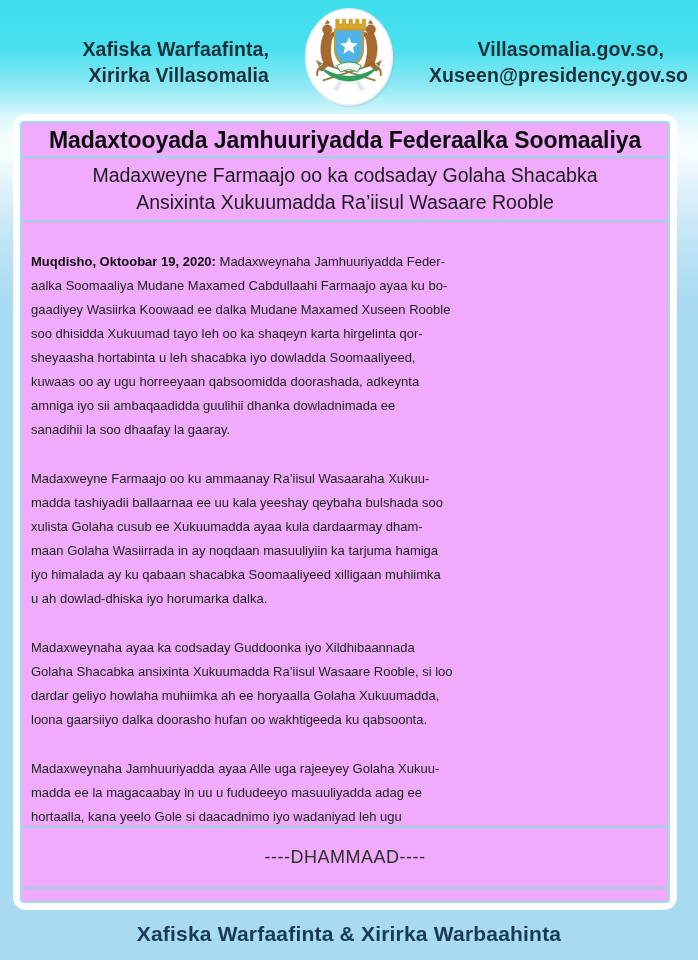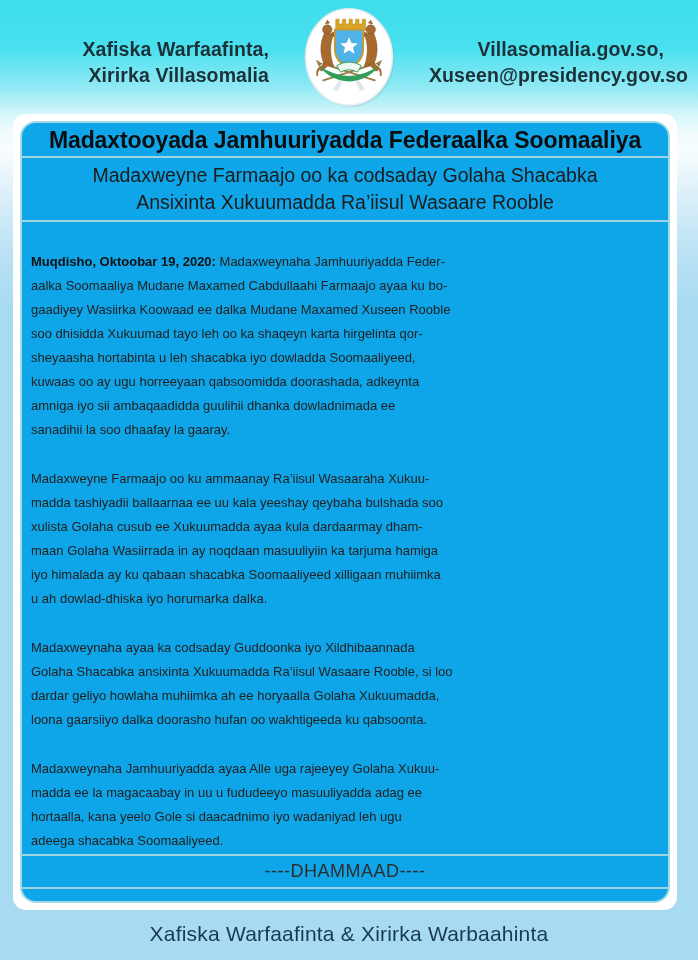--- a/index.html
+++ b/index.html
@@ -14,40 +14,40 @@
   .header{position:absolute;top:0;left:0;right:0;height:114px;
     display:flex;justify-content:space-between;align-items:center;
     padding:10px 34px 0;box-sizing:border-box;}
   .header-col{width:235px;text-align:right;font-size:19.5px;line-height:26px;
     font-weight:600;color:#1c3038;letter-spacing:.1px;}
   .emblem{position:absolute;left:calc(50% - 48px);top:5px;width:96px;height:104px;}
   
   .sheet{position:absolute;left:13px;right:21px;top:114px;height:796px;
     background:#ffffff;border-radius:13px;}
   .card{position:absolute;left:7px;right:7px;top:7px;bottom:7px;
-    border:2px solid #a3dae3;border-radius:16px;background:#0ea5e9;
+    border:2px solid #a3dae3;border-radius:4px;background:#f0abfc;
     box-sizing:border-box;display:flex;flex-direction:column;}
   .title-row{border-bottom:2px solid #9dd5de;text-align:center;
     padding:3px 4px 2px;font-size:23px;line-height:28px;font-weight:700;
     color:#0d0d0d;letter-spacing:-.1px;}
   .subtitle-row{border-bottom:2px solid #9dd5de;text-align:center;
     padding:4px 22px;font-size:19.5px;line-height:27px;font-weight:400;
     color:#1c1c1c;white-space:pre-line;}
   .body{flex:1;padding:28px 9px 0;font-size:13px;line-height:24px;
     color:#222222;overflow:hidden;}
   .body p{margin:0 0 25px;white-space:pre-line;}
   .body p:last-child{margin-bottom:16px;}
   .body .lead{font-weight:700;color:#111;}
   .end-row{border-top:2px solid #9dd5de;border-bottom:2px solid #9dd5de;
-    margin:0 0 12px;padding:3px 0;text-align:center;font-size:18px;
+    margin:0 0 12px;padding:17px 0;text-align:center;font-size:18px;
     line-height:25px;color:#2e2e2e;letter-spacing:.5px;}
   
   .footer{position:absolute;left:0;right:0;bottom:0;height:52px;
     display:flex;align-items:center;justify-content:center;
-    font-size:21px;font-weight:400;color:#17395c;letter-spacing:.2px;}
+    font-size:21px;font-weight:700;color:#17395c;letter-spacing:.2px;}
 </style>
 </head>
 <body>
 
 <div class="page">
 
   <div class="header">
     <div class="header-col">
       <div>Xafiska Warfaafinta,</div>
       <div>Xirirka Villasomalia</div>

